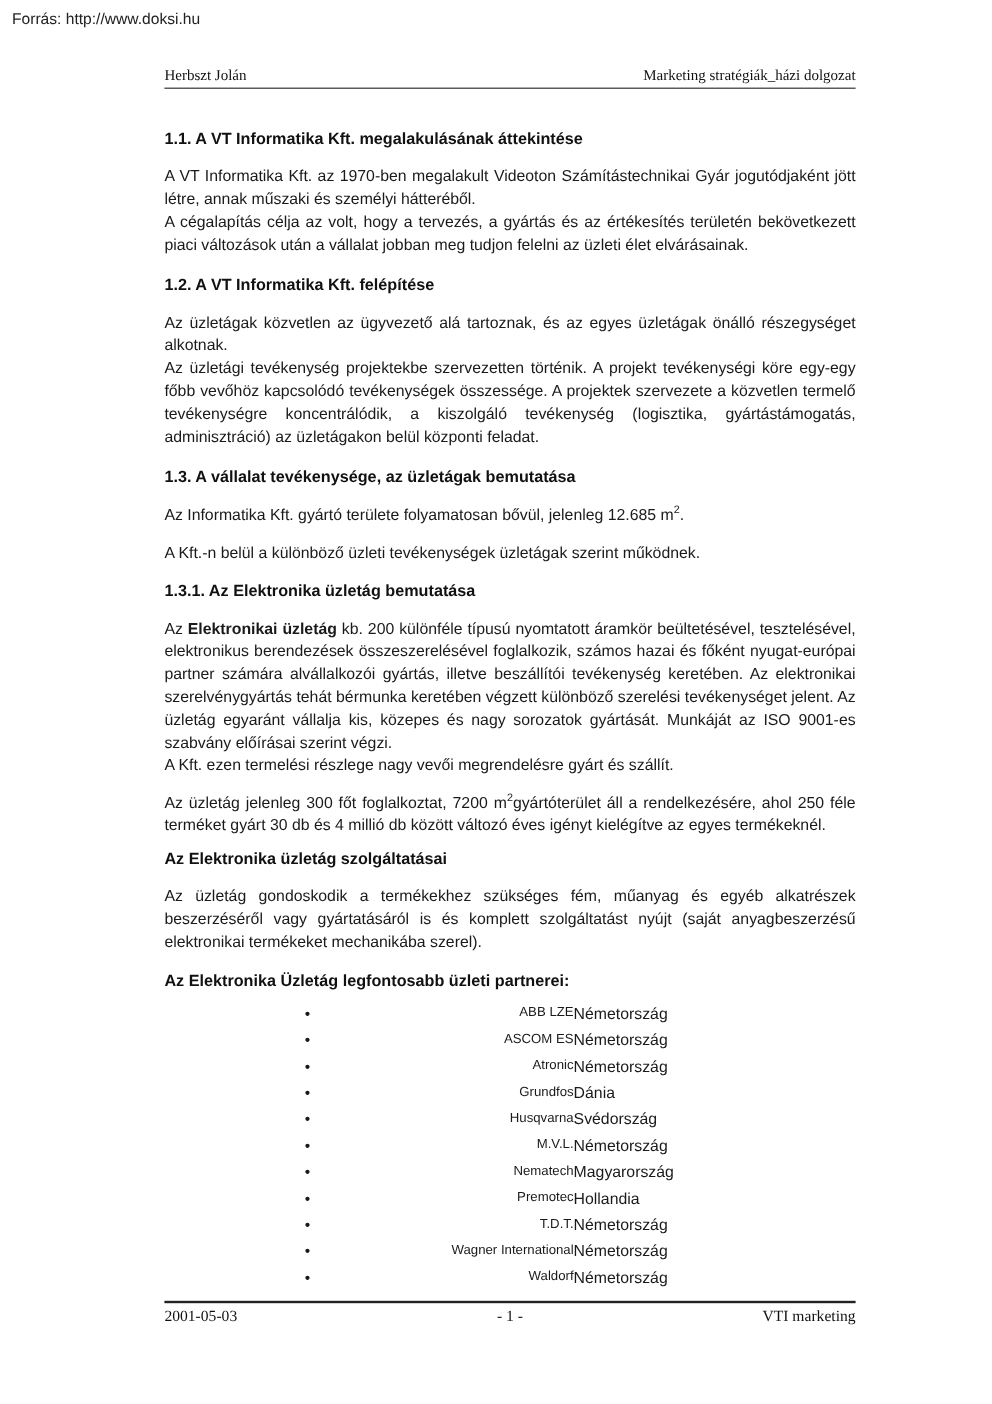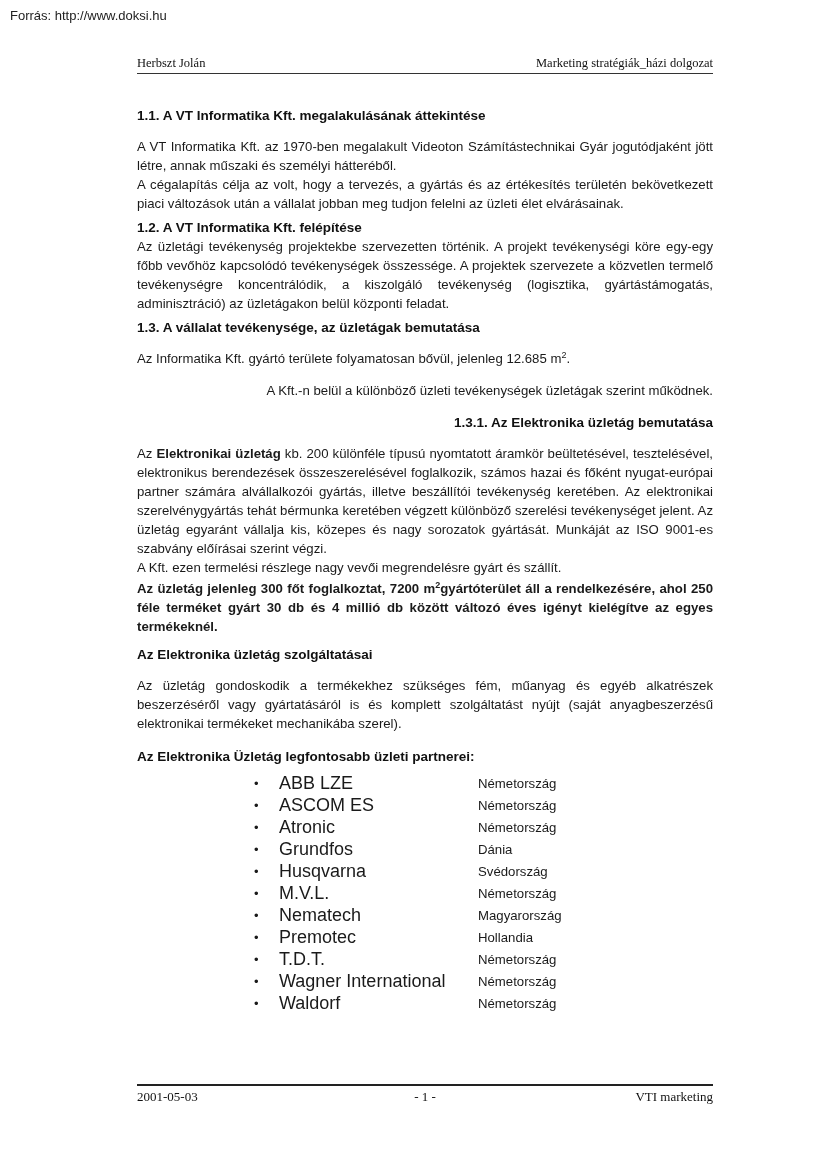--- a/index.html
+++ b/index.html
@@ -30,34 +30,34 @@
   h2{
     font-size:13.5px;line-height:19px;font-weight:bold;color:#111;
     margin:0;
   }
   p{margin:0;text-align:justify;color:#1a1a1a;}
   sup{font-size:9px;line-height:0;vertical-align:super;}
   b{font-weight:bold;}
 
   
   .h-first{margin-top:32px;}
-  .mt5{margin-top:5px;}
+  .mt5{margin-top:15px;}
   .mt12{margin-top:12px;}
-  .mt13{margin-top:13px;text-align:right;}
-  .mt2{margin-top:2px;font-weight:bold;}
+  .mt13{margin-top:13px;}
+  .mt2{margin-top:12px;}
   .mt9{margin-top:9px;}
   .mt8{margin-top:14px;}
 
   .partner-list{margin-top:6px;}
   .partner-row{
     display:flex;align-items:center;height:22px;
     padding-left:117px;text-align:left;
   }
   .bullet{width:25px;font-size:13px;}
-  .pname{width:199px;font-size:18px;}
+  .pname{width:199px;font-size:11px;text-align:right;}
   .pcountry{font-size:13.2px;}
 
   .doc-footer{
     position:absolute;left:137px;top:1084px;width:576px;
     border-top:2px solid #222;
     padding-top:3px;
     display:flex;justify-content:space-between;
     font-family:"Liberation Serif","DejaVu Serif",serif;
     font-size:13px;color:#111;
   }
@@ -77,20 +77,21 @@
     <div class="doc-header">
       <span>Herbszt Jolán</span>
       <span>Marketing stratégiák_házi dolgozat</span>
     </div>
 
     <h2 class="h-first">1.1. A VT Informatika Kft. megalakulásának áttekintése</h2>
     <p class="mt12">A VT Informatika Kft. az 1970-ben megalakult Videoton Számítástechnikai Gyár jogutódjaként jött létre, annak műszaki és személyi hátteréből.</p>
     <p>A cégalapítás célja az volt, hogy a tervezés, a gyártás és az értékesítés területén bekövetkezett piaci változások után a vállalat jobban meg tudjon felelni az üzleti élet elvárásainak.</p>
 
     <h2 class="mt5">1.2. A VT Informatika Kft. felépítése</h2>
+    <p class="mt12">Az üzletágak közvetlen az ügyvezető alá tartoznak, és az egyes üzletágak önálló részegységet alkotnak.</p>
     <p>Az üzletági tevékenység projektekbe szervezetten történik. A projekt tevékenységi köre egy-egy főbb vevőhöz kapcsolódó tevékenységek összessége. A projektek szervezete a közvetlen termelő tevékenységre koncentrálódik, a kiszolgáló tevékenység (logisztika, gyártástámogatás, adminisztráció) az üzletágakon belül központi feladat.</p>
 
     <h2 class="mt5">1.3. A vállalat tevékenysége, az üzletágak bemutatása</h2>
     <p class="mt12"><span>Az Informatika Kft. gyártó területe folyamatosan bővül, jelenleg 12.685 m</span><sup>2</sup><span>.</span></p>
     <p class="mt13">A Kft.-n belül a különböző üzleti tevékenységek üzletágak szerint működnek.</p>
 
     <h2 class="mt13">1.3.1. Az Elektronika üzletág bemutatása</h2>
     <p class="mt12"><span>Az </span><b>Elektronikai üzletág</b><span> kb. 200 különféle típusú nyomtatott áramkör beültetésével, tesztelésével, elektronikus berendezések összeszerelésével foglalkozik, számos hazai és főként nyugat-európai partner számára alvállalkozói gyártás, illetve beszállítói tevékenység keretében. Az elektronikai szerelvénygyártás tehát bérmunka keretében végzett különböző szerelési tevékenységet jelent. Az üzletág egyaránt vállalja kis, közepes és nagy sorozatok gyártását. Munkáját az ISO 9001-es szabvány előírásai szerint végzi.</span></p>
     <p>A Kft. ezen termelési részlege nagy vevői megrendelésre gyárt és szállít.</p>
 

